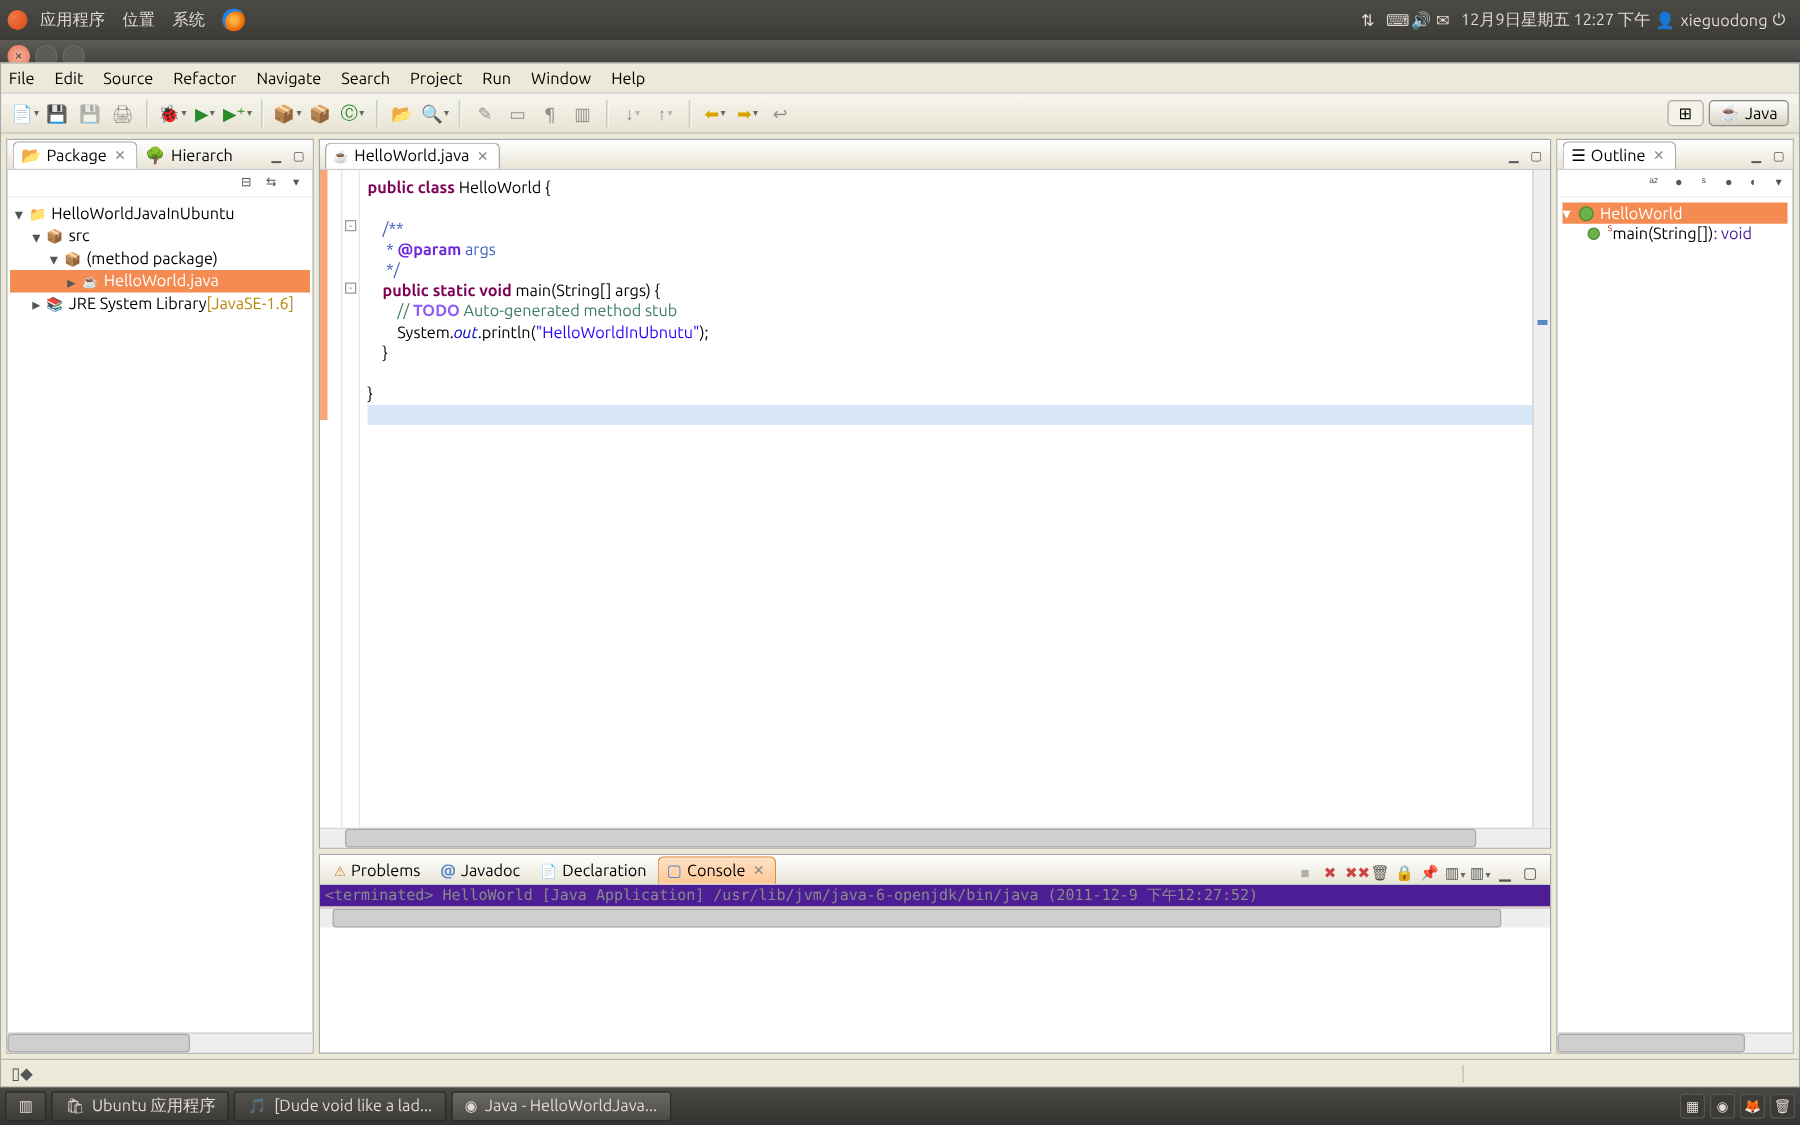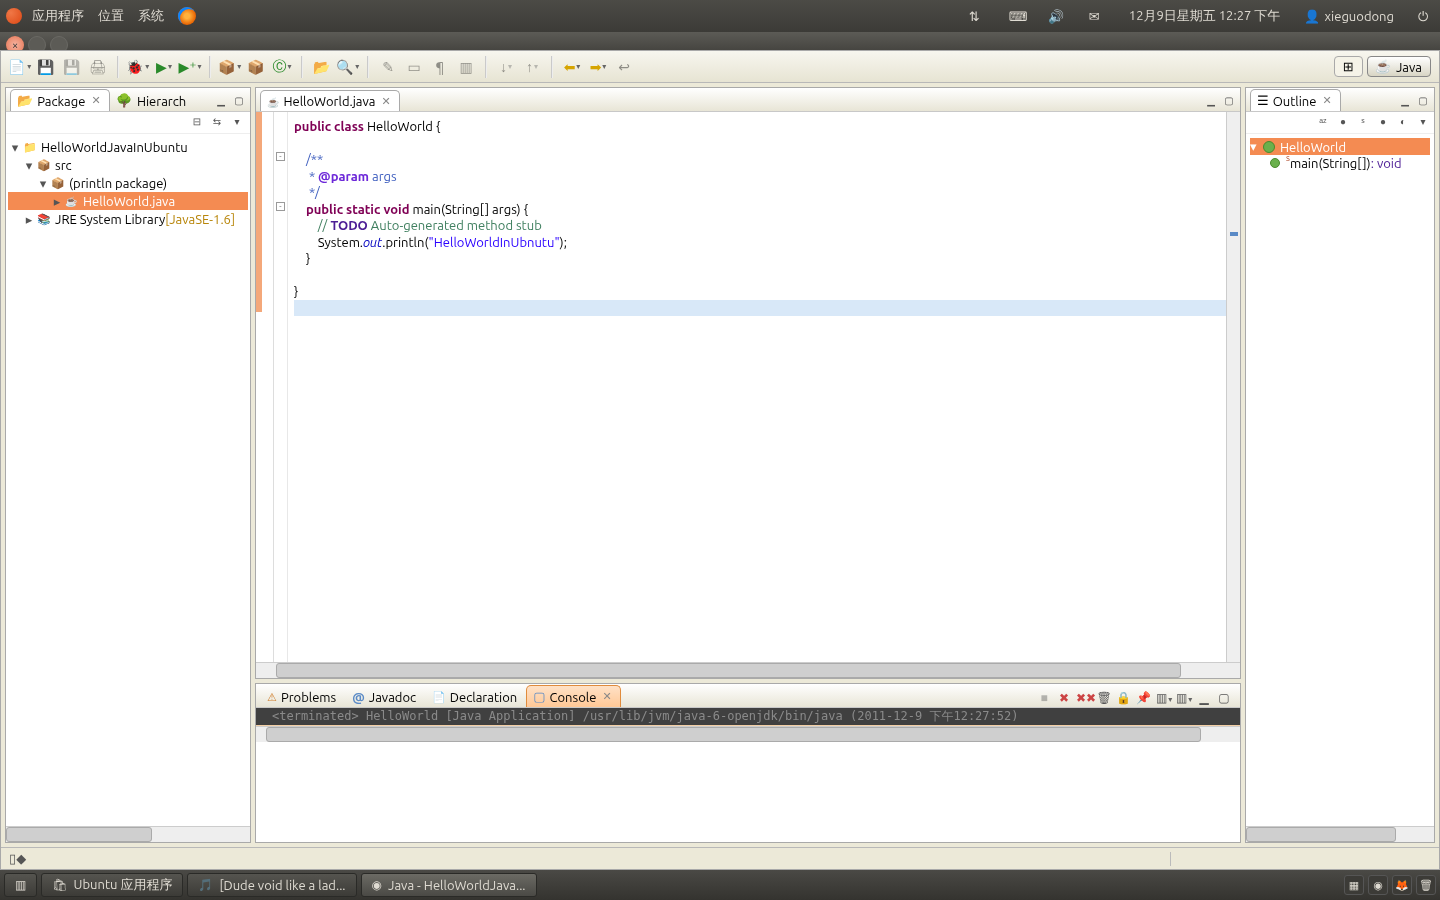--- a/index.html
+++ b/index.html
@@ -3,21 +3,21 @@
 <meta charset="utf-8">
 <style>
 * { margin:0; padding:0; box-sizing:border-box; font-family:"Ubuntu","Liberation Sans",sans-serif; font-size:13px; }
 body { width:1440px; height:900px; background:#3c3b37; overflow:hidden; position:relative; }
 
 
 .ub-panel { height:24px; background:linear-gradient(#4c4b46,#3c3b37); display:flex; align-items:center; color:#dfdbd2; padding:16px 6px; }
 .ub-panel .ub-logo { width:16px; height:16px; background:radial-gradient(circle at 30% 30%,#f07746,#dd4814); border-radius:50%; margin-right:10px; }
 .ub-panel .menu-item { margin-right:14px; cursor:pointer; }
 .ub-panel .ff-logo { width:18px; height:18px; background:radial-gradient(circle,#ffb13d 20%,#e66000 70%); border-radius:50%; box-shadow:inset 2px 2px 0 #0a84ff; }
-.ub-panel .tray { margin-left:auto; display:flex; align-items:center; gap:24px; }
+.ub-panel .tray { margin-left:auto; display:flex; align-items:center; gap:4px; }
 .ub-panel .tray .ico { width:16px; height:14px; display:inline-block; }
 .tray-net::before{content:"⇅";} .tray-kbd::before{content:"⌨";} .tray-vol::before{content:"🔊";} .tray-mail::before{content:"✉";}
 .tray-user::before{content:"👤"; margin-right:4px;} .tray-power::before{content:"⏻";}
 
 
 .win-title { height:26px; background:linear-gradient(#5c5b56,#3c3b37); display:flex; align-items:center; color:#dfdbd2; padding:0 6px; }
 .win-btn { width:18px; height:18px; border-radius:50%; margin-right:4px; display:flex; align-items:center; justify-content:center; font-size:11px; color:#333; }
 .wb-close{background:radial-gradient(#f6b3a0,#e67351);} .wb-min{background:#5c5b56;border:1px solid #6a6964;} .wb-max{background:#5c5b56;border:1px solid #6a6964;}
 .win-title-text { margin-left:8px; font-weight:bold; }
 
@@ -58,35 +58,35 @@
 .editor-body { flex:1; display:flex; position:relative; font-family:"DejaVu Sans Mono",monospace; font-size:13px; background:#fff; overflow:hidden; }
 .gutter { width:18px; background:#fff; border-right:1px solid #ddd; }
 .fold-gutter { width:14px; background:#fff; border-right:1px solid #e8e8e8; position:relative; }
 .fold-mark { position:absolute; left:2px; width:9px; height:9px; border:1px solid #9a9a9a; background:#fff; font-size:8px; line-height:7px; text-align:center; color:#666; }
 .change-bar { position:absolute; left:0; top:0; width:6px; background:#f4a87a; }
 .code { flex:1; padding:6px 0 0 6px; white-space:pre; line-height:16.5px; overflow:auto; }
 .code .kw { color:#7f0055; font-weight:bold; }
 .code .doc { color:#3f5fbf; }
 .code .doctag { color:#6d28d9; font-weight:bold; }
 .code .cm { color:#3f7f5f; }
-.code .todo { color:#4c1d95; font-weight:bold; }
+.code .todo { color:#8b5cf6; font-weight:bold; }
 .code .str { color:#2a00ff; }
 .code .it { font-style:italic; color:#0000c0; }
 .code .hl { background:#d8e8f8; display:inline-block; width:100%; }
 .ov-ruler { width:14px; background:#efefef; border-left:1px solid #ccc; position:relative; }
 .ov-mark { position:absolute; right:2px; width:8px; height:4px; background:#5a8ac6; }
 .editor-scroll-h { height:16px; background:#eee; border-top:1px solid #ccc; display:flex; }
 .editor-scroll-h .thumb { height:100%; background:#cfcfcf; border:1px solid #aaa; border-radius:3px; }
 
 .bottom-view { height:160px; }
 .bottom-tabs { height:24px; display:flex; align-items:flex-end; background:linear-gradient(#fff,#e8e5d6); border-bottom:1px solid #c8c8c8; padding:0 4px; }
 .bottom-tabs .vtab.console-active { background:linear-gradient(#ffe1c6,#ffc896); border:1px solid #e08b3c; border-bottom:none; }
 .bottom-tool { margin-left:auto; display:flex; gap:4px; align-items:center; padding-right:4px; }
 .bottom-tool .mini-btn{width:16px;height:16px;font-size:12px;}
-.console-head { height:18px; background:#404040; color:#8a8a8a; padding:0 16px; font-family:"DejaVu Sans Mono",monospace; font-size:12px; border-bottom:1px solid #f3cfa6; white-space:nowrap; overflow:hidden; }
+.console-head { height:18px; background:#4c1d95; color:#8a8a8a; padding:0 4px; font-family:"DejaVu Sans Mono",monospace; font-size:12px; border-bottom:1px solid #f3cfa6; white-space:nowrap; overflow:hidden; }
 .console-body { flex:1; background:#fff; font-family:"DejaVu Sans Mono",monospace; font-size:13px; padding:2px 4px; }
 
 .right-col { width:190px; }
 .outline-body { flex:1; padding:4px; }
 .outline-tools { height:22px; display:flex; justify-content:flex-end; gap:6px; padding:0 4px; align-items:center; border-bottom:1px solid #eee; }
 .out-row { display:flex; align-items:center; padding:1px 0; font-size:12px; cursor:pointer; }
 .out-row.sel { background:#f48b52; color:#fff; }
 .out-row .ico{width:14px;height:14px;margin-right:4px;display:inline-flex;align-items:center;justify-content:center;}
 
 .statusbar { height:22px; background:#ece9d8; border-top:1px solid #b8b8b8; display:flex; align-items:center; padding:0 8px; color:#555; font-size:12px; }
@@ -133,20 +133,32 @@
 </div>
 
 <div class="win-title">
   <span class="win-btn wb-close">×</span>
   <span class="win-btn wb-min"></span>
   <span class="win-btn wb-max"></span>
 </div>
 
 <div class="eclipse">
 
+  <div class="menubar">
+    <span>File</span>
+    <span>Edit</span>
+    <span>Source</span>
+    <span>Refactor</span>
+    <span>Navigate</span>
+    <span>Search</span>
+    <span>Project</span>
+    <span>Run</span>
+    <span>Window</span>
+    <span>Help</span>
+  </div>
 
   <div class="toolbar">
     <span class="tb-btn dd">📄</span>
     <span class="tb-btn">💾</span>
     <span class="tb-btn" style="opacity:.4">💾</span>
     <span class="tb-btn" style="opacity:.4">🖨</span>
     <span class="tb-sep"></span>
     <span class="tb-btn dd">🐞</span>
     <span class="tb-btn dd" style="color:#2a8a2a">▶</span>
     <span class="tb-btn dd" style="color:#2a8a2a">▶⁺</span>
@@ -206,21 +218,21 @@
               <span>HelloWorldJavaInUbuntu</span>
             </div>
           <div class="tree-row ind1">
               <span class="tw">▾</span>
               <span class="ico ic-pkg"></span>
               <span>src</span>
             </div>
           <div class="tree-row ind2">
               <span class="tw">▾</span>
               <span class="ico ic-pkg"></span>
-              <span>(println package)</span>
+              <span>(method package)</span>
             </div>
           <div class="tree-row ind3 sel">
               <span class="tw">▸</span>
               <span class="ico ic-java"></span>
               <span>HelloWorld.java</span>
             </div>
           <div class="tree-row ind1">
               <span class="tw">▸</span>
               <span class="ico ic-lib"></span>
               <span>JRE System Library</span> 

